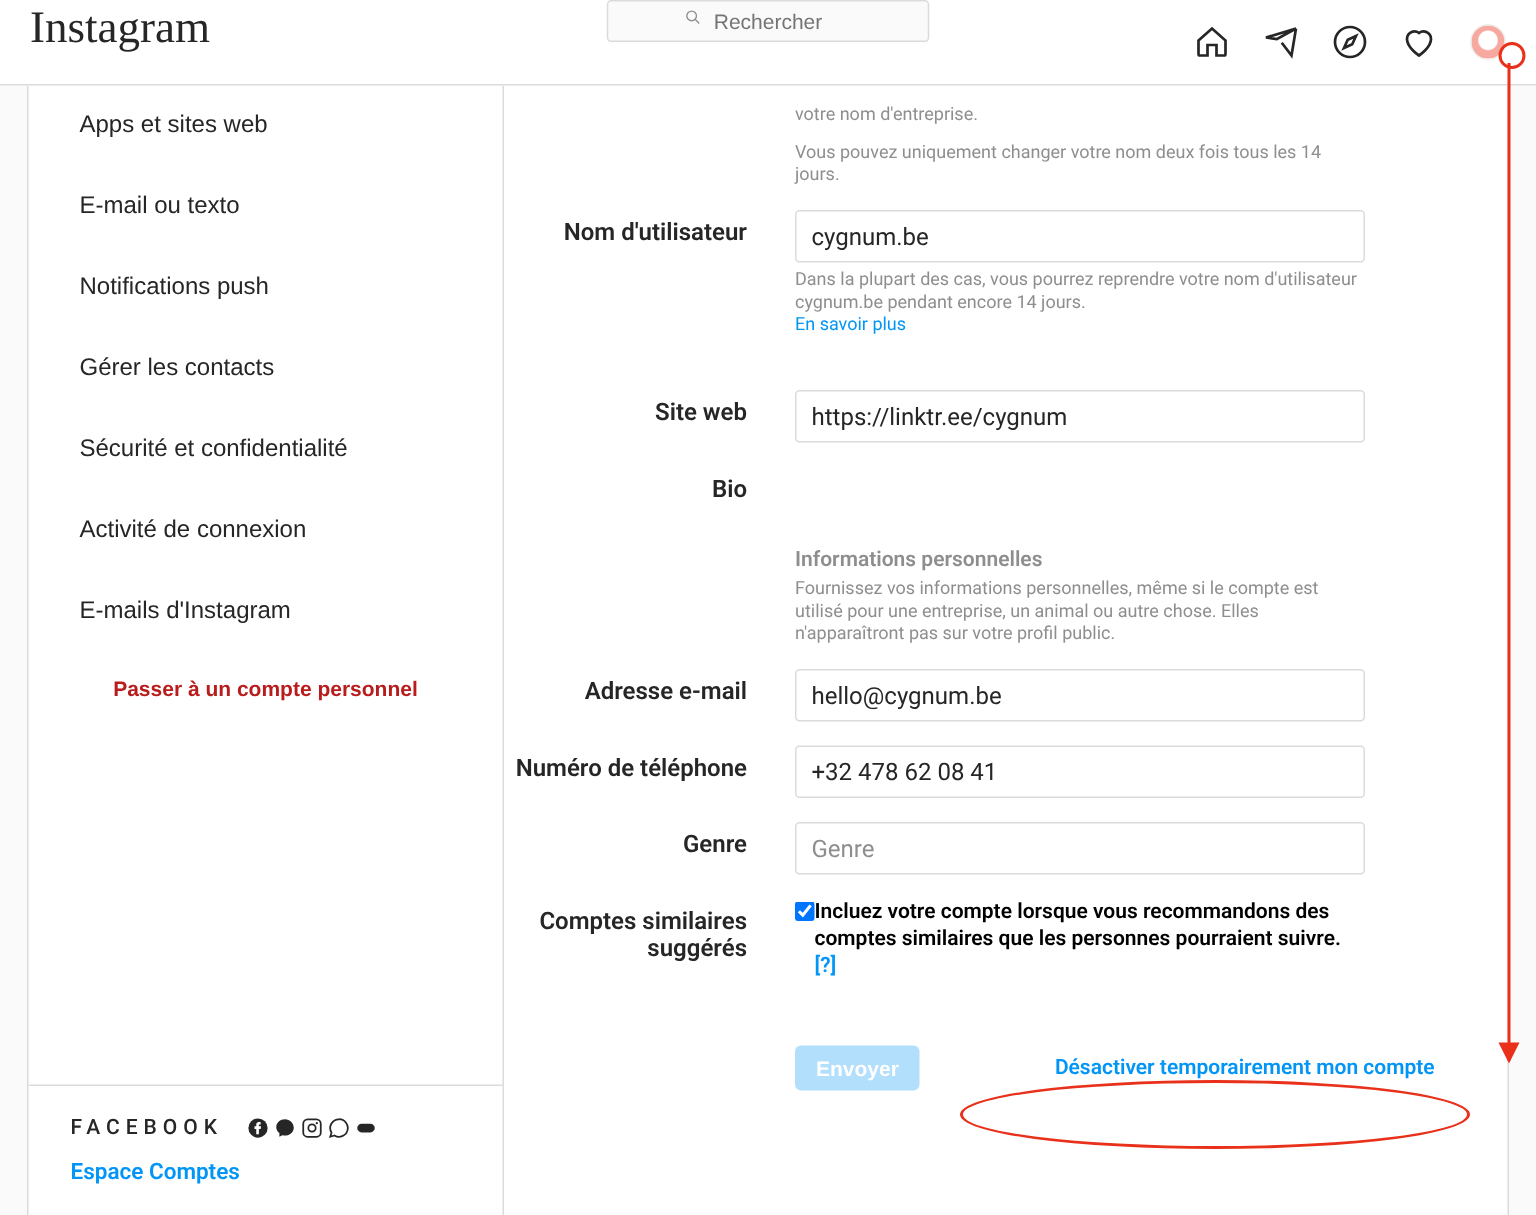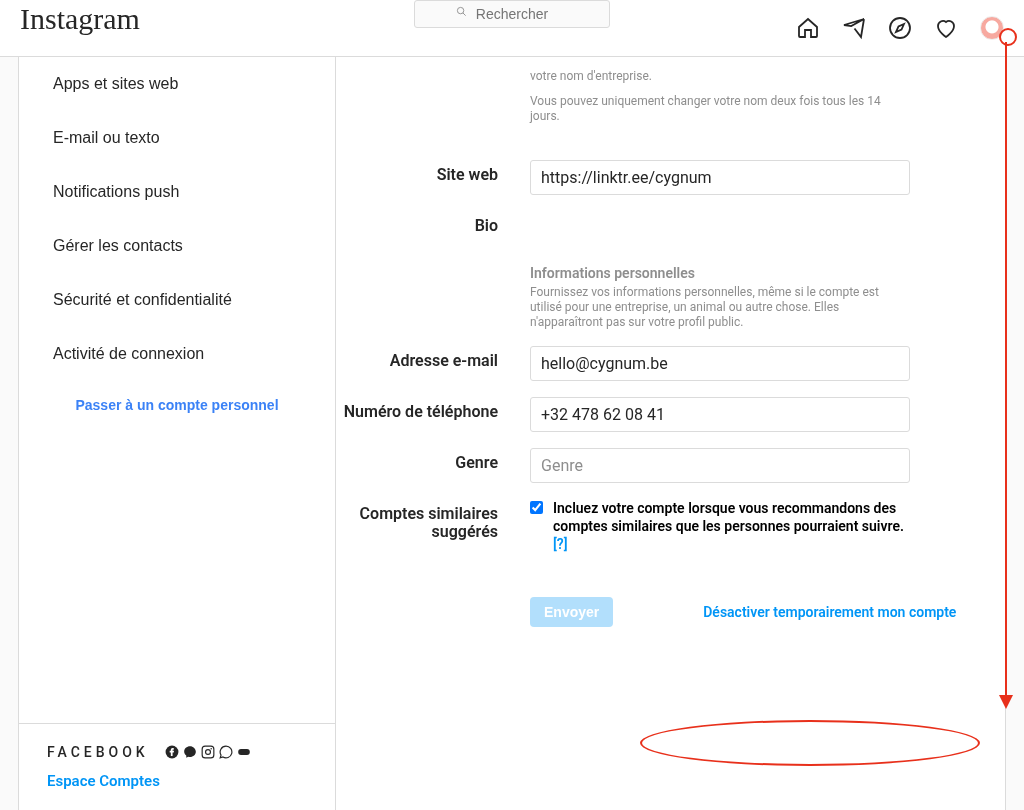--- a/index.html
+++ b/index.html
@@ -1,52 +1,52 @@
 <!DOCTYPE html>
 <html><head>
 <meta charset="utf-8">
 <style>
   * { box-sizing: border-box; margin: 0; padding: 0; }
   html, body { width: 1024px; height: 810px; font-family: -apple-system, BlinkMacSystemFont, "Segoe UI", Roboto, Helvetica, Arial, sans-serif; background: #fafafa; overflow: hidden; }
   
   .topbar { position: relative; height: 57px; background: #fff; border-bottom: 1px solid #dbdbdb; display: flex; padding: 0 20px; }
   .brand { font-family: "Brush Script MT", "Segoe Script", cursive; font-size: 30px; font-weight: 500; line-height: 1; letter-spacing: 0; color: #262626; padding-top: 4px; }
   .search-wrap { position: absolute; left: 50%; transform: translateX(-50%); }
-  .search { width: 196px; height: 28px; border: 1px solid #dbdbdb; border-radius: 3px; background: #fafafa; text-align: center; font-size: 14px; color: #8e8e8e; padding: 0 0; }
+  .search { width: 215px; height: 28px; border: 1px solid #dbdbdb; border-radius: 3px; background: #fafafa; text-align: center; font-size: 14px; color: #8e8e8e; padding: 0 0; }
   .nav-icons { margin-left: auto; display: flex; align-items: center; gap: 22px; }
   .nav-icons svg { width: 24px; height: 24px; display: block; }
   .avatar { width: 24px; height: 24px; border-radius: 50%; background: radial-gradient(circle at 50% 45%, #fff 0 6px, transparent 7px), linear-gradient(#f7a9a0,#f7a9a0); border:1px solid #eee; position:relative; }
   
   .anno-arrow { position:absolute; top:42px; left:1005px; width:2px; height:665px; background:#e8301b; z-index:50; pointer-events:none; }
   .anno-arrow::before{content:"";position:absolute;top:-14px;left:-6px;width:14px;height:14px;border:2px solid #e8301b;border-radius:50%;}
   .anno-arrow::after{content:"";position:absolute;bottom:-2px;left:-6px;border-left:7px solid transparent;border-right:7px solid transparent;border-top:14px solid #e8301b;}
   .anno-ellipse{position:absolute;left:640px;top:720px;width:340px;height:46px;border:2px solid #e8301b;border-radius:50%;z-index:50;pointer-events:none;}
   
   .page { display:flex; height:753px; padding: 0 18px; }
   .sidebar { width: 318px; background:#fff; border-left:1px solid #dbdbdb; border-right:1px solid #dbdbdb; display:flex; flex-direction:column; }
   .side-items{flex:1;}
   .side-item{display:block; width:100%; text-align:left; background:none; border:none; padding:18px 30px 18px 32px; font-size:16px; color:#262626; cursor:pointer; border-left:2px solid transparent;}
-  .side-switch{display:block; width:100%; text-align:center; background:none; border:none; padding:16px 32px; font-size:14px; font-weight:600; color:#3b82f6; cursor:pointer;}
+  .side-switch{display:block; width:100%; text-align:center; background:none; border:none; padding:16px 32px; font-size:14px; font-weight:600; color:#b91c1c; cursor:pointer;}
   .side-footer{border-top:1px solid #dbdbdb; padding:20px 28px;}
   .fb-row{display:flex; align-items:center; gap:16px; letter-spacing:4px; font-size:14px; font-weight:500; color:#262626;}
   .fb-row .mini{letter-spacing:0;font-size:14px;display:inline-flex;gap:4px;}
   .espace{margin-top:12px;color:#0095f6;font-weight:600;font-size:15px;cursor:pointer;}
   
   .main{flex:1;background:#fff;border-right:1px solid #dbdbdb;padding:0 0 40px 0; overflow:hidden;}
   .form{padding-right:48px;}
   .row{display:flex;padding:8px 0;}
   .lab{width:194px;padding:6px 32px 0 0;text-align:right;font-size:16px;font-weight:600;color:#262626;line-height:18px;}
   .val{flex:1;max-width:380px;}
   .hint{color:#8e8e8e;font-size:12px;line-height:15px;margin-top:4px;}
   .hint .link{color:#0095f6;cursor:pointer;}
   input.txt, textarea.txt{width:100%;border:1px solid #dbdbdb;border-radius:3px;padding:7px 10px;font-size:16px;color:#262626;font-family:inherit;}
   input.txt::placeholder{color:#8e8e8e;}
   textarea.txt{height:62px;resize:vertical;line-height:19px;}
   .section-h{color:#8e8e8e;font-size:14px;font-weight:600;margin-top:14px;}
-  .chk-row{display:flex;gap:10px;align-items:flex-start;}
+  .chk-row{display:flex;align-items:flex-start;}
   .chk-row input{margin-top:2px;}
   .chk-row label{font-size:14px;font-weight:600;line-height:18px;}
   .chk-row .q{color:#0095f6;font-weight:600;}
   .submit-row{display:flex;align-items:center;gap:90px;margin-top:28px;}
   .btn-submit{background:#b2dffc;color:#fff;border:none;border-radius:4px;padding:7px 14px;font-size:14px;font-weight:600;cursor:default;}
   .deactivate{color:#0095f6;font-size:14px;font-weight:600;cursor:pointer;}
 </style>
 </head>
 <body>
 
@@ -92,20 +92,21 @@
 
 <div class="page">
   <aside class="sidebar">
     <div class="side-items">
       <button class="side-item">Apps et sites web</button>
       <button class="side-item">E-mail ou texto</button>
       <button class="side-item">Notifications push</button>
       <button class="side-item">Gérer les contacts</button>
       <button class="side-item">Sécurité et confidentialité</button>
       <button class="side-item">Activité de connexion</button>
+      <button class="side-item">E-mails d'Instagram</button>
       <button class="side-switch">Passer à un compte personnel</button>
     </div>
     <div class="side-footer">
       <div class="fb-row">
         <span>FACEBOOK</span>
         <span class="mini">
           <svg width="14" height="14" viewBox="0 0 24 24">
               <circle cx="12" cy="12" r="11" fill="#262626"></circle>
               <path fill="#fff" d="M13 8h2V5h-2c-1.7 0-3 1.3-3 3v2H8v3h2v6h3v-6h2l.5-3H13V8z"></path>
             </svg>
@@ -133,20 +134,30 @@
     <div class="form">
 
       <div class="row">
           <div class="lab"></div>
           <div class="val">
         <div class="hint">votre nom d'entreprise.</div>
         <div class="hint" style="margin-top:10px">Vous pouvez uniquement changer votre nom deux fois tous les 14 jours.</div>
       </div>
         </div>
 
+      <div class="row">
+        <div class="lab">Nom d'utilisateur</div>
+        <div class="val">
+          <input class="txt" value="cygnum.be" style="">
+          <div class="hint">
+            <span>Dans la plupart des cas, vous pourrez reprendre votre nom d'utilisateur cygnum.be pendant encore 14 jours.</span><br>
+            <span class="link">En savoir plus</span>
+          </div>
+        </div>
+      </div>
 
       <div class="row" style="margin-top:20px">
         <div class="lab">Site web</div>
         <div class="val"><input class="txt" value="https://linktr.ee/cygnum" style=""></div>
       </div>
 
       <div class="row">
         <div class="lab">Bio</div>
       </div>
 

